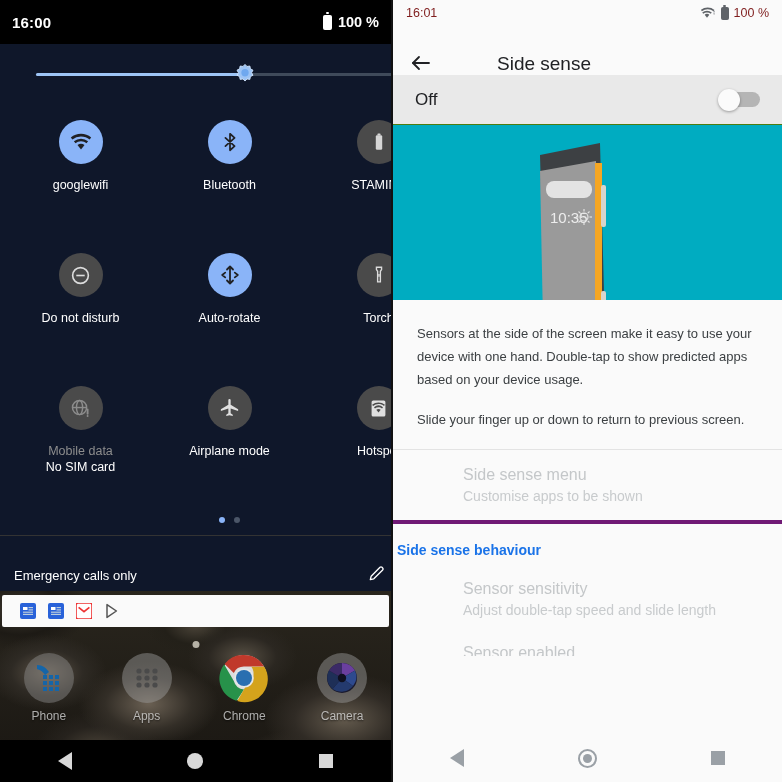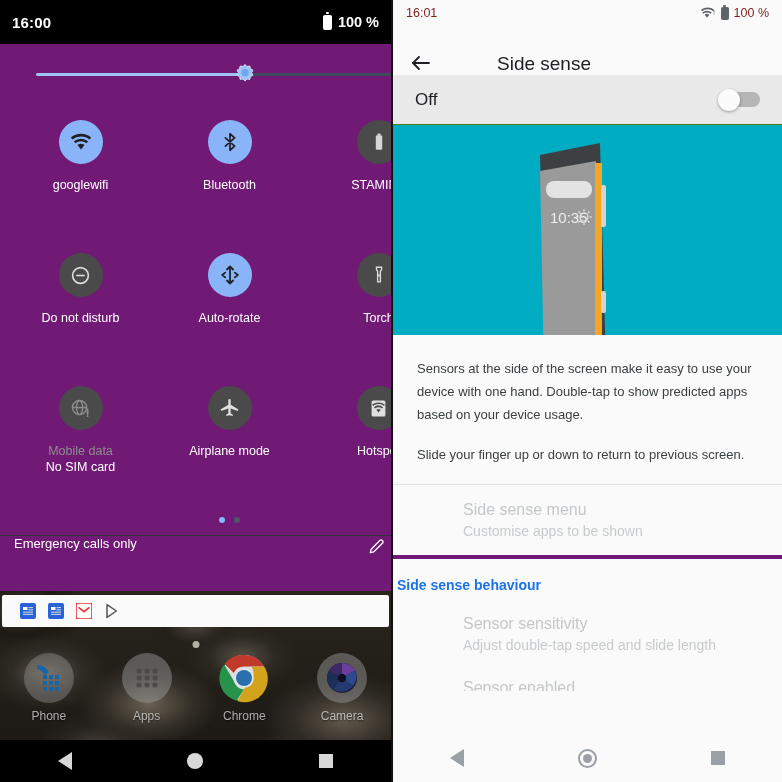--- a/index.html
+++ b/index.html
@@ -49,21 +49,21 @@
   }
   .batt-glyph::before {
     content:''; position:absolute; top:-3.5px; left: 2px;
     width: 3px; height: 2px; background:#fff; border-radius: 1px;
   }
 
   
   .qs-panel {
     position: absolute; top: 44px; left: 0;
     width: 459px; height: 547px;
-    background: #701a75;
+    background: #0f172a;
     z-index: 4;
     display: flex; flex-direction: column;
   }
   .brightness-row { height: 60px; display:flex; align-items:center; padding: 0 36px; }
   .bright-track { position: relative; width: 100%; height: 3px; background:#3f4a5a; border-radius:2px; }
   .bright-fill { position:absolute; left:0; top:0; height:3px; width:54%; background:#9dc4f5; border-radius:2px; }
   .bright-thumb {
     position:absolute; left:54%; top:50%; transform: translate(-50%,-50%);
     width: 22px; height: 22px; color:#9dc4f5;
   }
@@ -90,21 +90,21 @@
   .qs-label.dim { color:#8d8d8d; }
   .qs-sub { font-size: 12.5px; color:#fff; text-align:center; line-height:16px; }
 
   .qs-dots { height: 30px; display:flex; align-items:center; justify-content:center; gap:9px; }
   .dot { width: 6px; height: 6px; border-radius: 50%; }
   .dot.active { background:#8ab4f8; }
   .dot.inactive { background:#4b5668; }
 
   .qs-footer {
     height: 56px; border-top: 1px solid #333;
-    display:flex; align-items:flex-start; padding: 0 14px;
+    display:flex; align-items:flex-end; padding: 8px 14px;
   }
   .qs-footer-text { font-size: 13px; color:#fff; }
   .qs-footer-icons { margin-left:auto; display:flex; align-items:center; gap: 26px; padding-right: 12px;}
   .qs-ic { width: 20px; height: 20px; color:#fff; display:flex; }
 
   
   .notif-strip {
     position:absolute; top: 595px; left: 2px;
     width: 387px; height: 32px;
     background:#fafafa; z-index:4;
@@ -166,21 +166,21 @@
     height: 50px; background:#e9e9e9;
     display:flex; align-items:center; padding: 0 22px;
     border-bottom: 1px solid #4d7c0f;
   }
   .master-label { font-size: 17px; color:#202124; }
   .switch { margin-left:auto; position:relative; width:42px; height:18px; }
   .switch-track { position:absolute; right:0; top:1px; width:34px; height:15px; border-radius:8px; background:#b5b5b5; }
   .switch-thumb { position:absolute; left:0; top:-2px; width:22px;height:22px;border-radius:50%;background:#fbfbfb;box-shadow:0 1px 3px rgba(0,0,0,.35); }
 
   .hero {
-    height: 210px; background: var(--teal);
+    height: 175px; background: var(--teal);
     position:relative; overflow:hidden;
   }
   .hero-phone { position:absolute; left: 125px; top: 16px; width: 95px; height: 230px; }
 
   .desc {
     padding: 22px 24px 18px 24px;
     border-bottom: 1px solid #e3e3e3;
   }
   .desc p { font-size: 13px; line-height: 23px; color: #3c4043; }
   .desc p + p { margin-top: 17px; }

